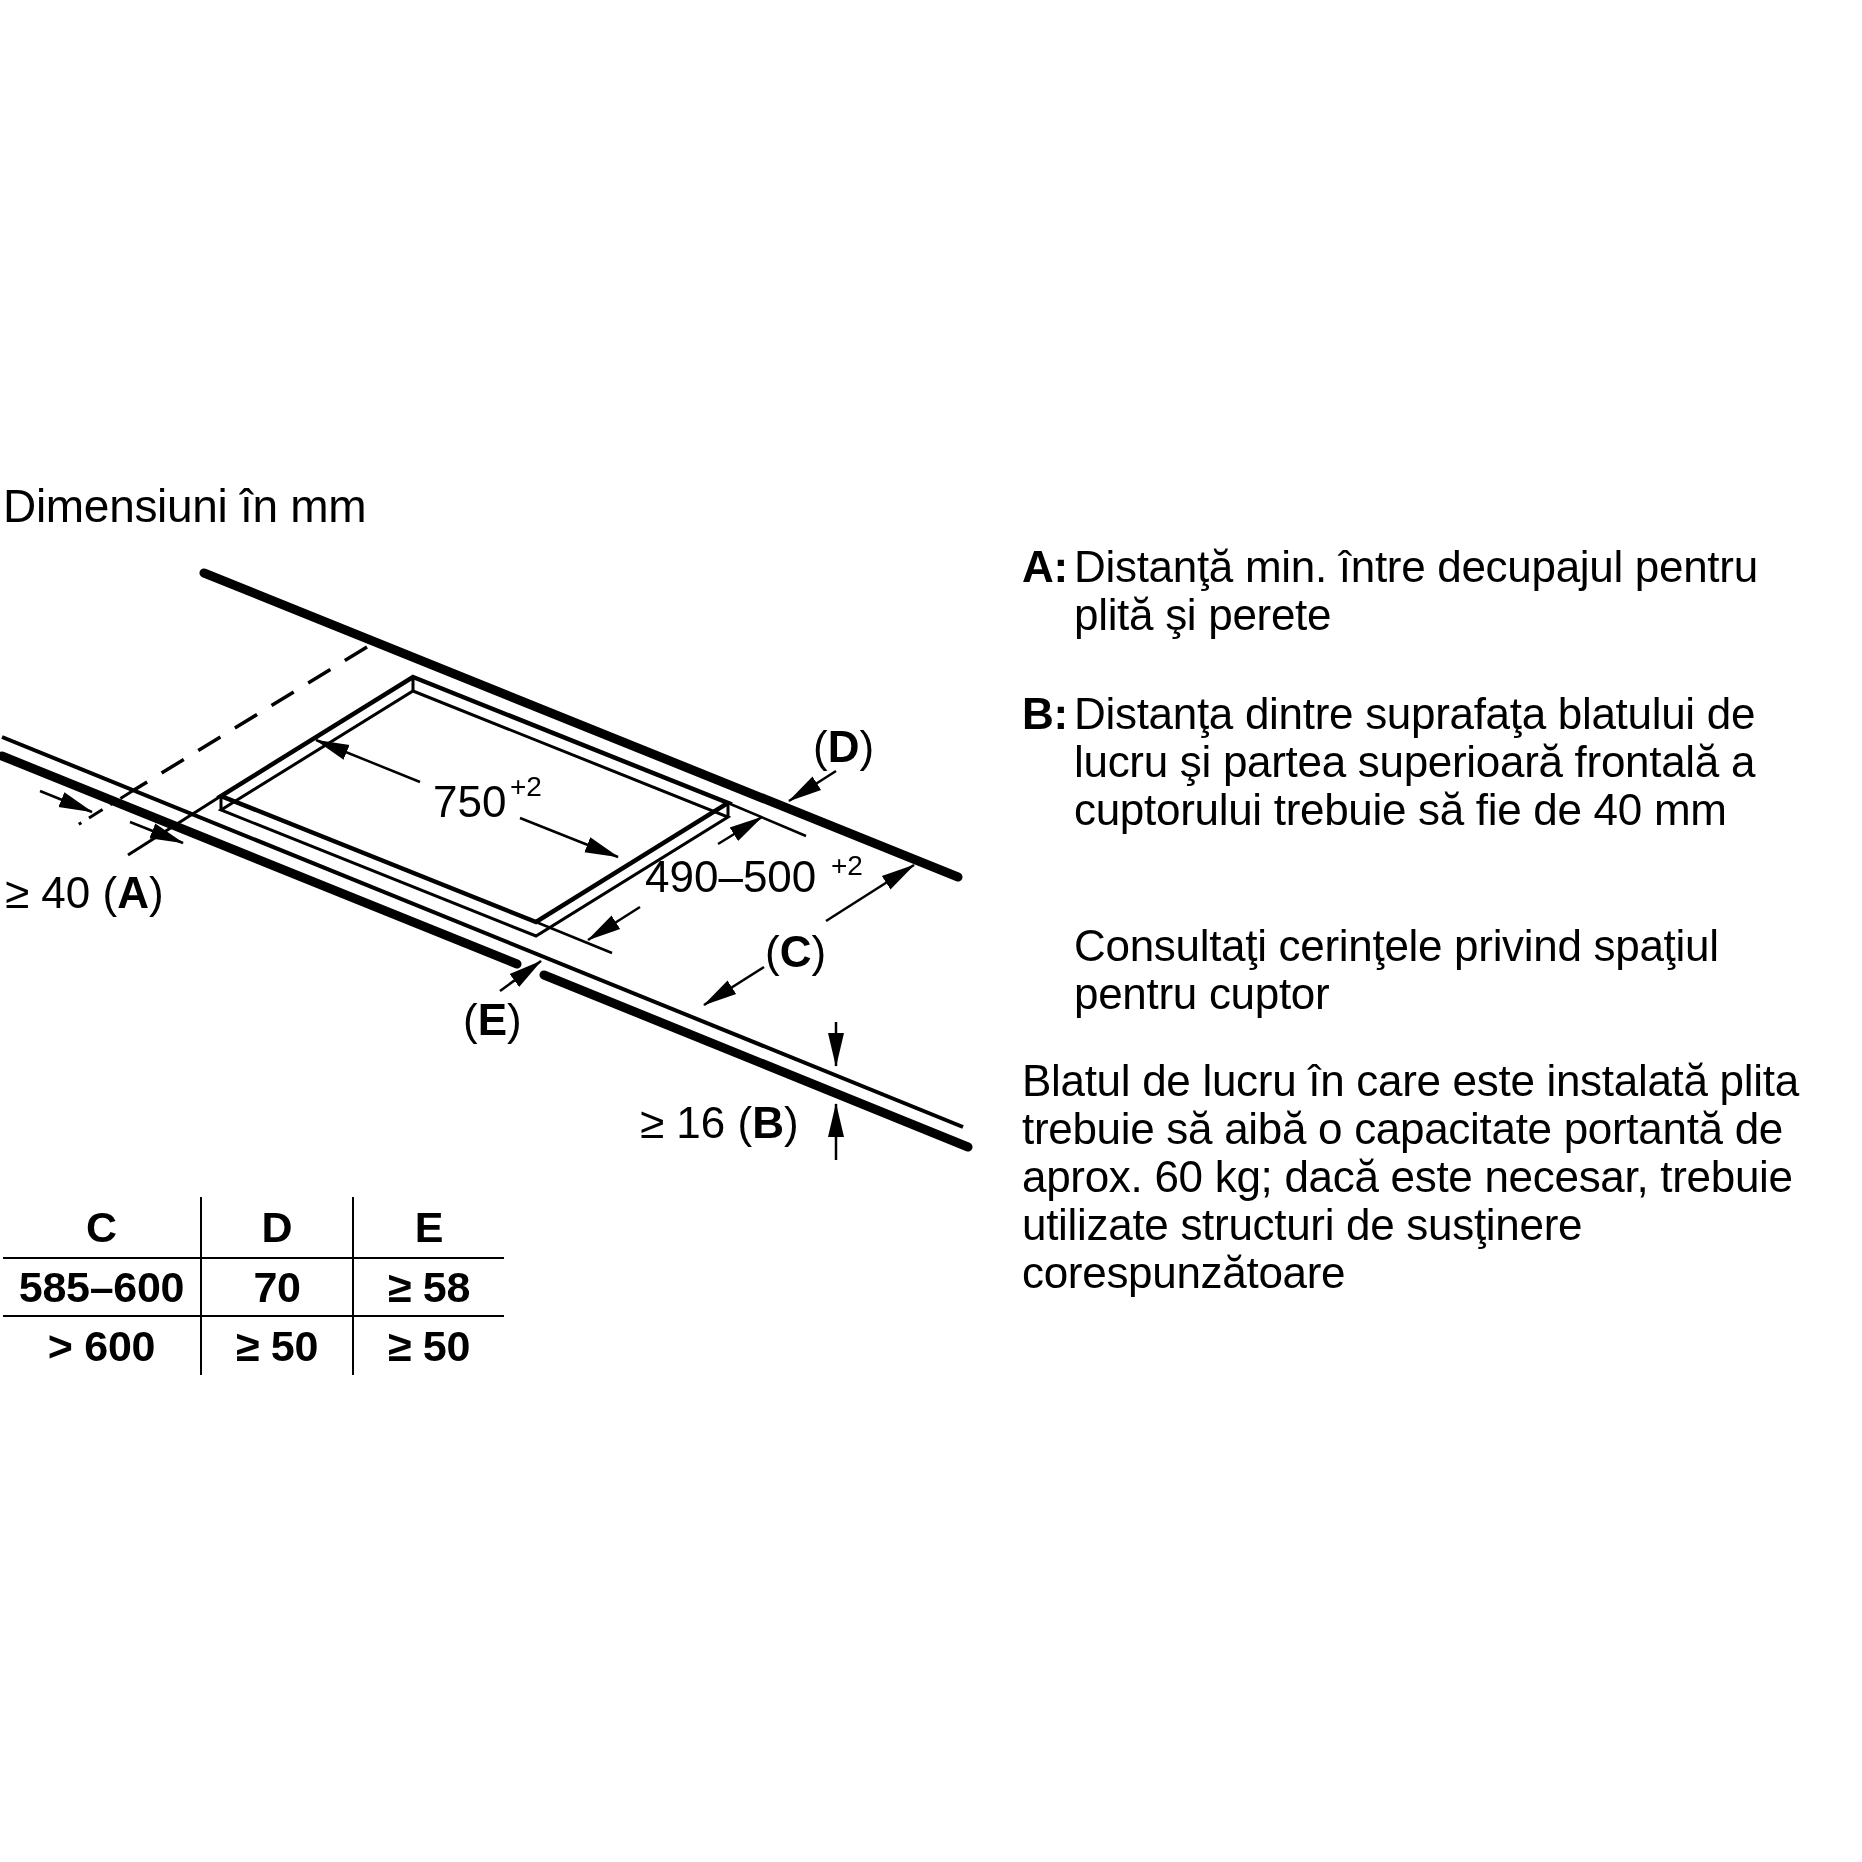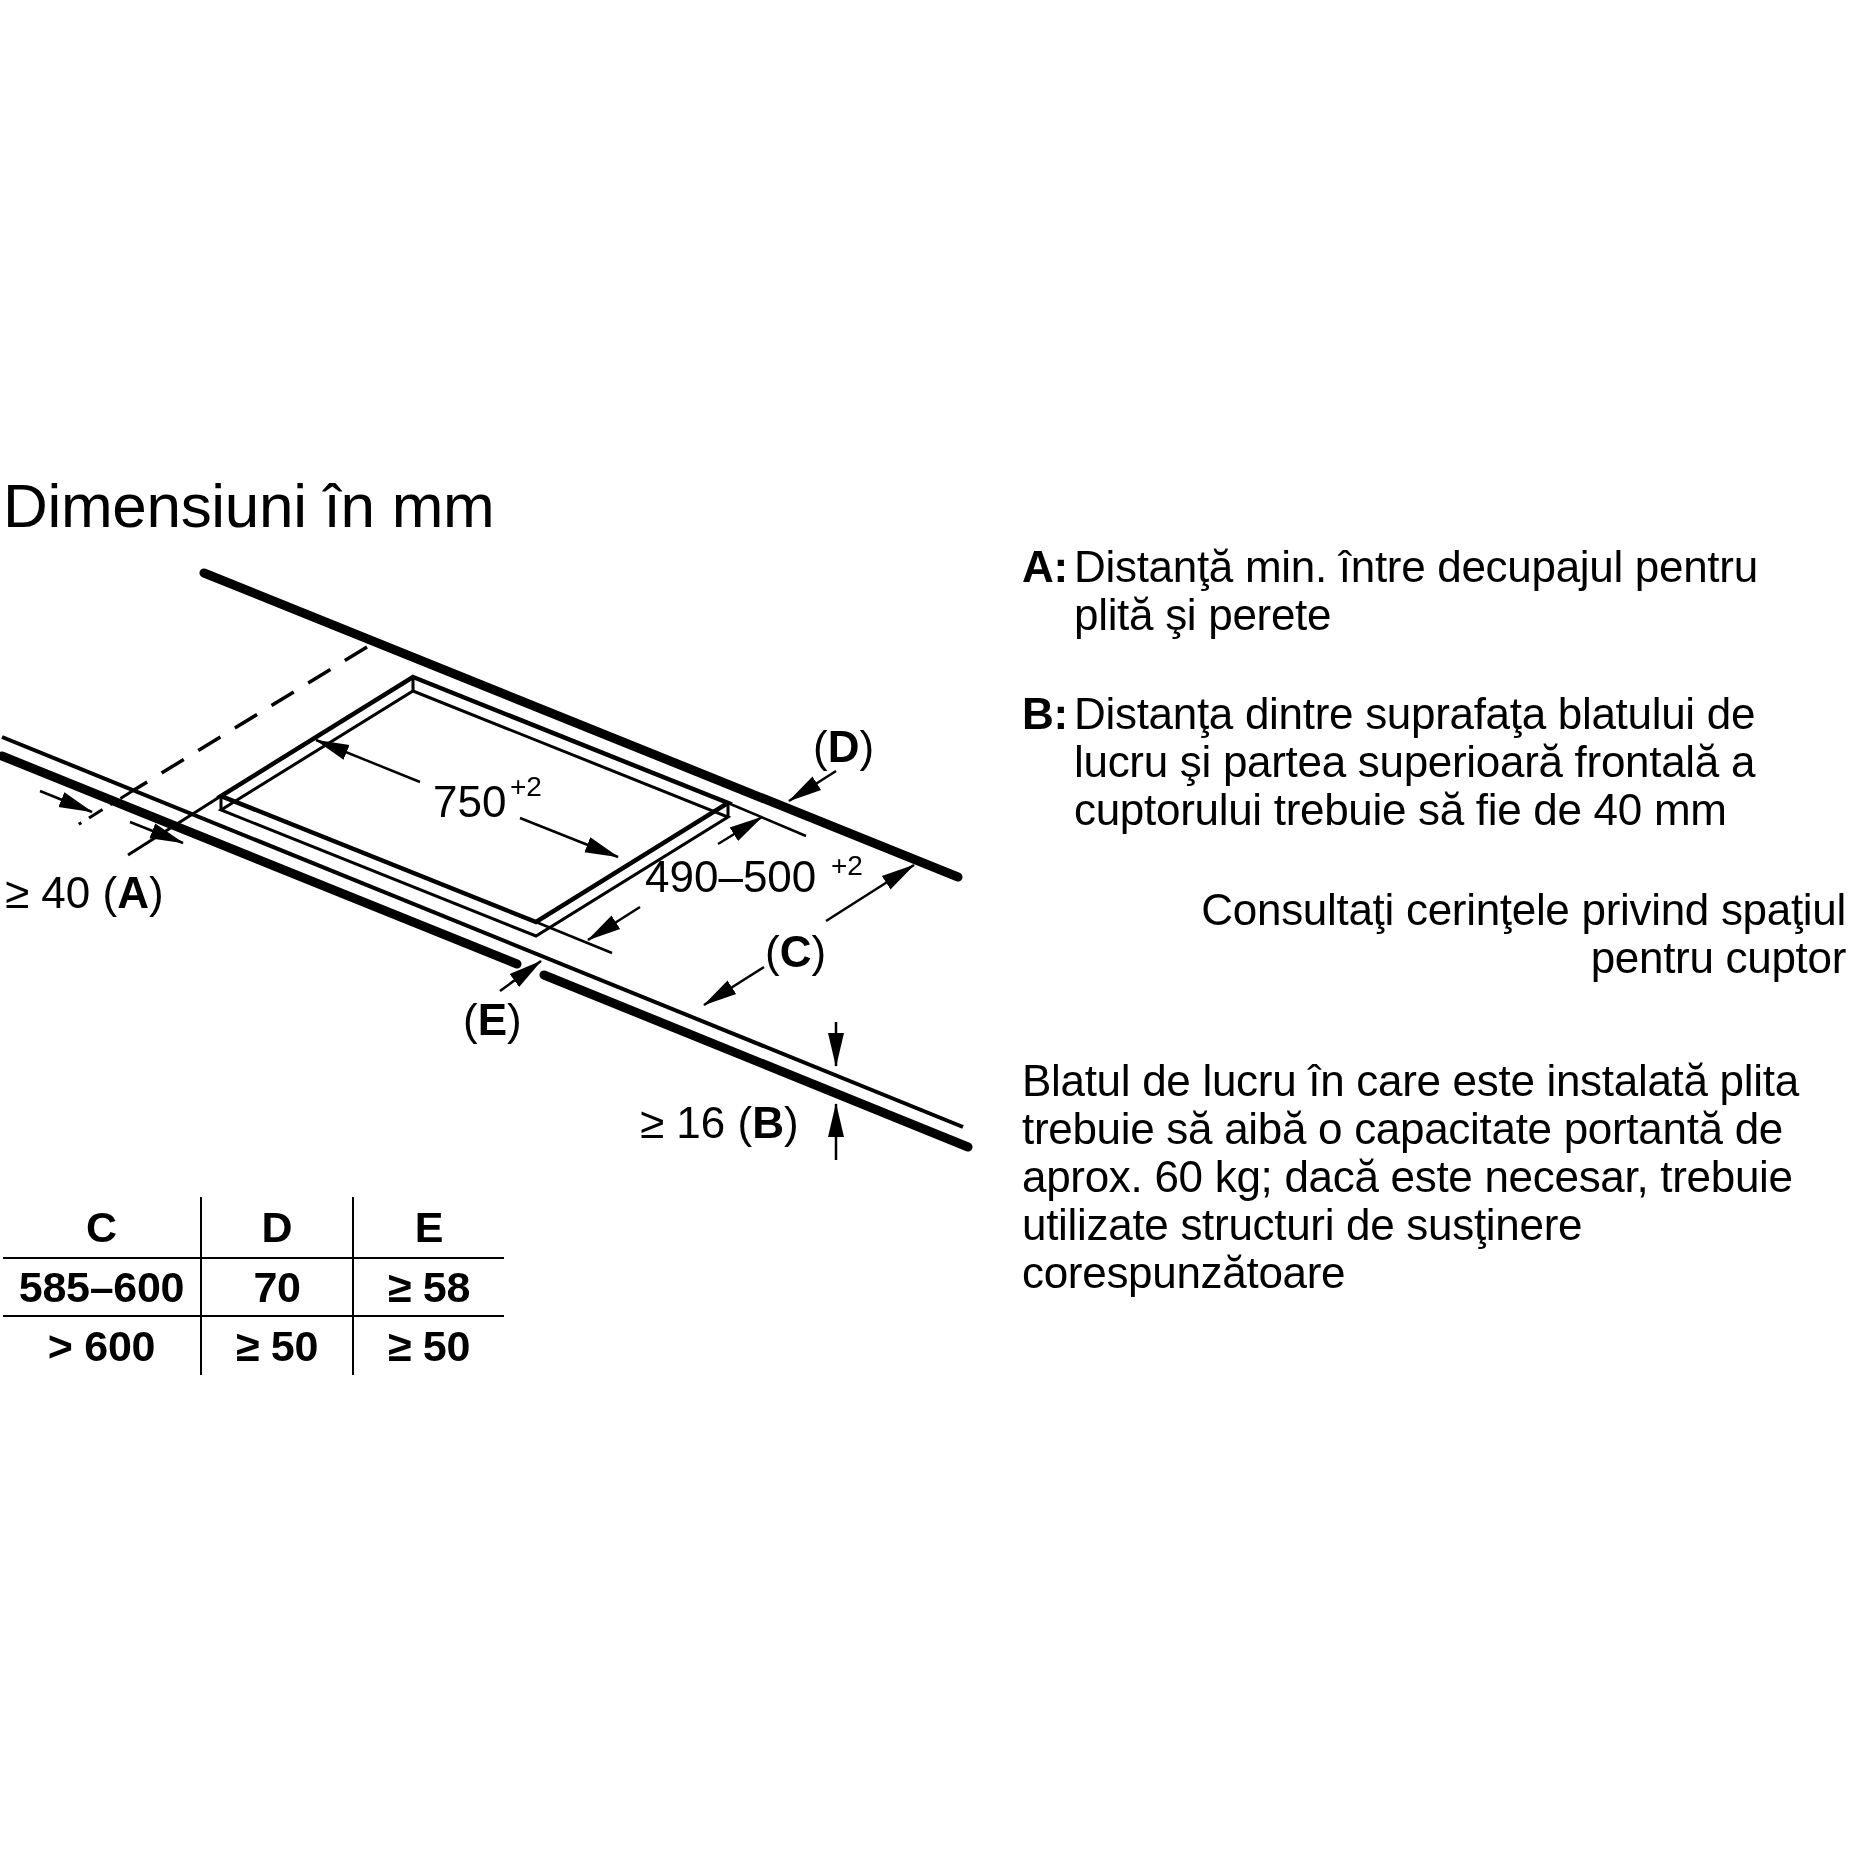--- a/index.html
+++ b/index.html
@@ -1,21 +1,21 @@
 <!DOCTYPE html>
 <html><head>
 <meta charset="utf-8">
 <style>
   html,body{margin:0;padding:0;}
   body{
     width:1862px;height:1862px;position:relative;background:#ffffff;
     font-family:"Liberation Sans", sans-serif;color:#000;overflow:hidden;
   }
   .page-title{
-    position:absolute;left:3px;top:481px;font-size:62px;line-height:50px;color:#000;
+    position:absolute;left:3px;top:481px;font-size:46px;line-height:50px;color:#000;
     letter-spacing:-0.3px;white-space:nowrap;
   }
   svg.diagram{position:absolute;left:0;top:0;width:1862px;height:1862px;}
   svg text{font-family:"Liberation Sans", sans-serif;fill:#000;}
   .dimtxt{font-size:44px;}
   .suptxt{font-size:28px;}
   .boldletter{font-weight:bold;}
   .para{position:absolute;display:flex;font-size:44px;line-height:48px;letter-spacing:-0.3px;color:#000;}
   .plabel{flex:none;width:52px;font-weight:bold;}
   .pbody{width:772px;}
@@ -94,21 +94,21 @@
 <div class="para" style="left:1022px;top:543px;">
   <div class="plabel">A:</div>
   <div class="pbody">Distanţă min. între decupajul pentru plită şi perete</div>
 </div>
 
 <div class="para" style="left:1022px;top:690px;">
   <div class="plabel">B:</div>
   <div class="pbody">Distanţa dintre suprafaţa blatului de lucru şi partea superioară frontală a cuptorului trebuie să fie de 40 mm</div>
 </div>
 
-<div class="note" style="left:1074px;top:886px;width:772px;text-align:right;">Consultaţi cerinţele privind spaţiul pentru cuptor</div>
+<div class="note" style="left:1074px;top:922px;width:772px;">Consultaţi cerinţele privind spaţiul pentru cuptor</div>
 
 <div class="note" style="left:1022px;top:1057px;width:845px;">Blatul de lucru în care este instalată plita trebuie să aibă o capacitate portantă de aprox. 60 kg; dacă este necesar, trebuie utilizate structuri de susţinere corespunzătoare</div>
 
 <div class="dim-table">
   <div class="tcell th">C</div>
   <div class="tcell th colsep">D</div>
   <div class="tcell th colsep">E</div>
 
   <div class="tcell rowsep">585–600</div>
   <div class="tcell rowsep colsep">70</div>

